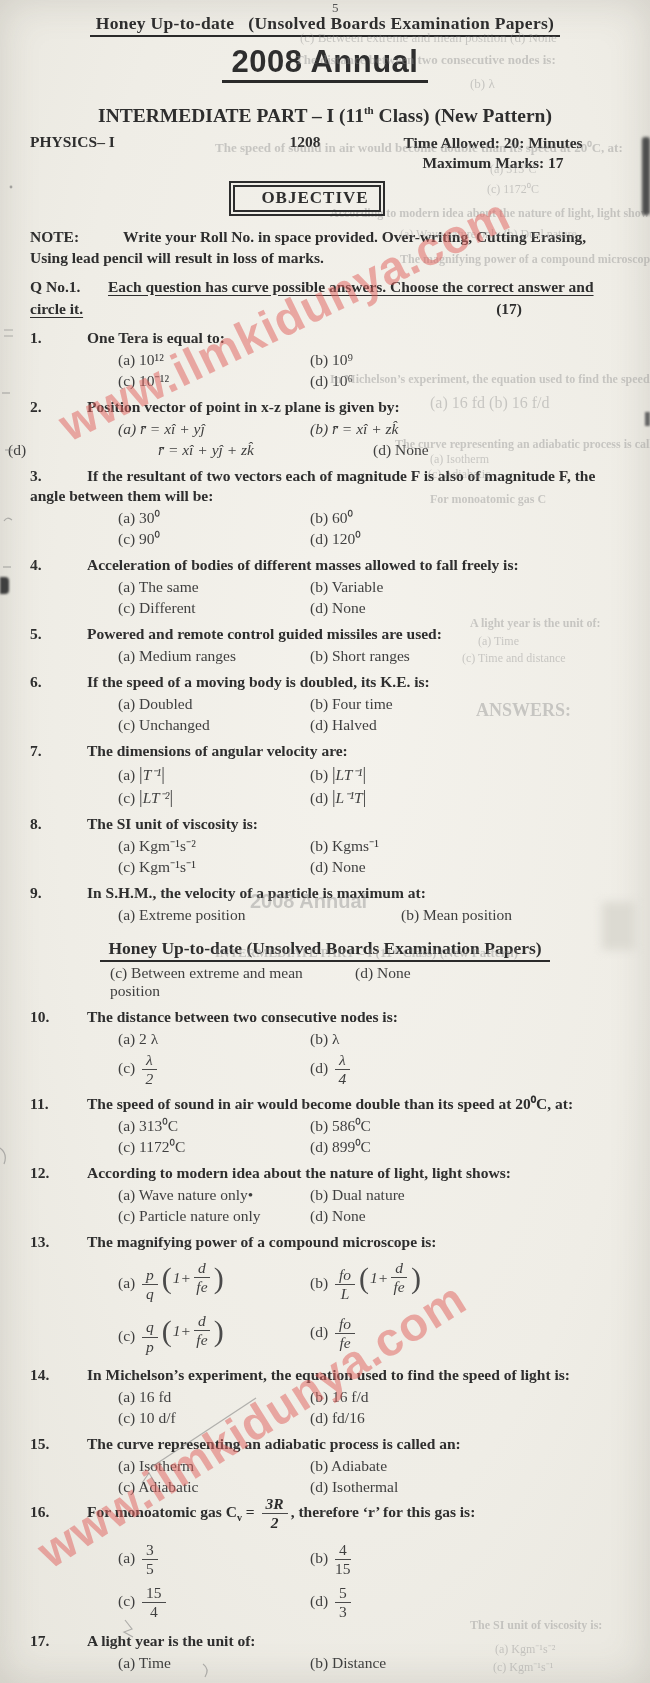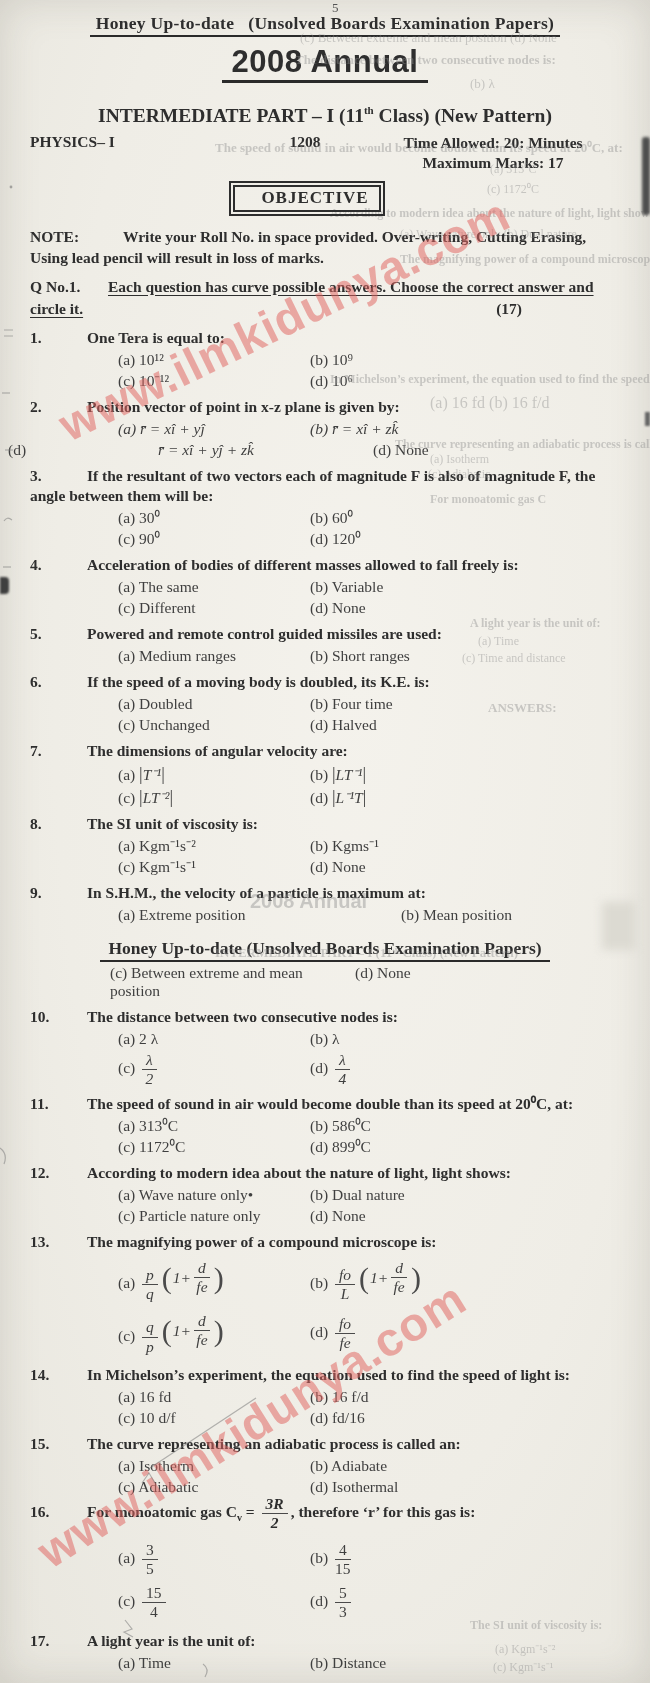--- a/index.html
+++ b/index.html
@@ -96,21 +96,21 @@
   <span class="ghost gb" style="left:400px;top:252px;font-size:12px">The magnifying power of a compound microscope is:</span>
   <span class="ghost gb" style="left:330px;top:372px;font-size:12px">In Michelson’s experiment, the equation used to find the speed of light is:</span>
   <span class="ghost" style="left:430px;top:394px;font-size:16px">(a) 16 fd        (b) 16 f/d</span>
   <span class="ghost gb" style="left:395px;top:437px;font-size:12px">The curve representing an adiabatic process is called an:</span>
   <span class="ghost" style="left:430px;top:452px;font-size:12px">(a) Isotherm</span>
   <span class="ghost" style="left:428px;top:467px;font-size:12px">(c) Adiabatic</span>
   <span class="ghost gb" style="left:430px;top:492px;font-size:12px">For monoatomic gas C</span>
   <span class="ghost gb" style="left:470px;top:616px;font-size:12px">A light year is the unit of:</span>
   <span class="ghost" style="left:478px;top:634px;font-size:12px">(a) Time</span>
   <span class="ghost" style="left:462px;top:651px;font-size:12px">(c) Time and distance</span>
-  <span class="ghost gb" style="left:488px;top:700px;font-size:13px">ANSWERS:</span>
+  <span class="ghost gb" style="left:476px;top:700px;font-size:18px">ANSWERS:</span>
   <span class="ghost gb" style="left:250px;top:890px;font-size:20px;font-family:'Liberation Sans',sans-serif">2008 Annual</span>
   <span class="ghost gb" style="left:215px;top:945px;font-size:13px">INTERMEDIATE PART – I (11ᵗʰ Class) (New Pattern)</span>
   <span class="ghost gb" style="left:470px;top:1618px;font-size:12px">The SI unit of viscosity is:</span>
   <span class="ghost" style="left:495px;top:1640px;font-size:12px">(a) Kgm⁻¹s⁻²</span>
   <span class="ghost" style="left:493px;top:1658px;font-size:12px">(c) Kgm⁻¹s⁻¹</span>
 
   <div class="art art-r1"></div>
   <div class="art art-r2"></div>
   <div class="art art-l1"></div>
   <div class="art art-s1"></div>

